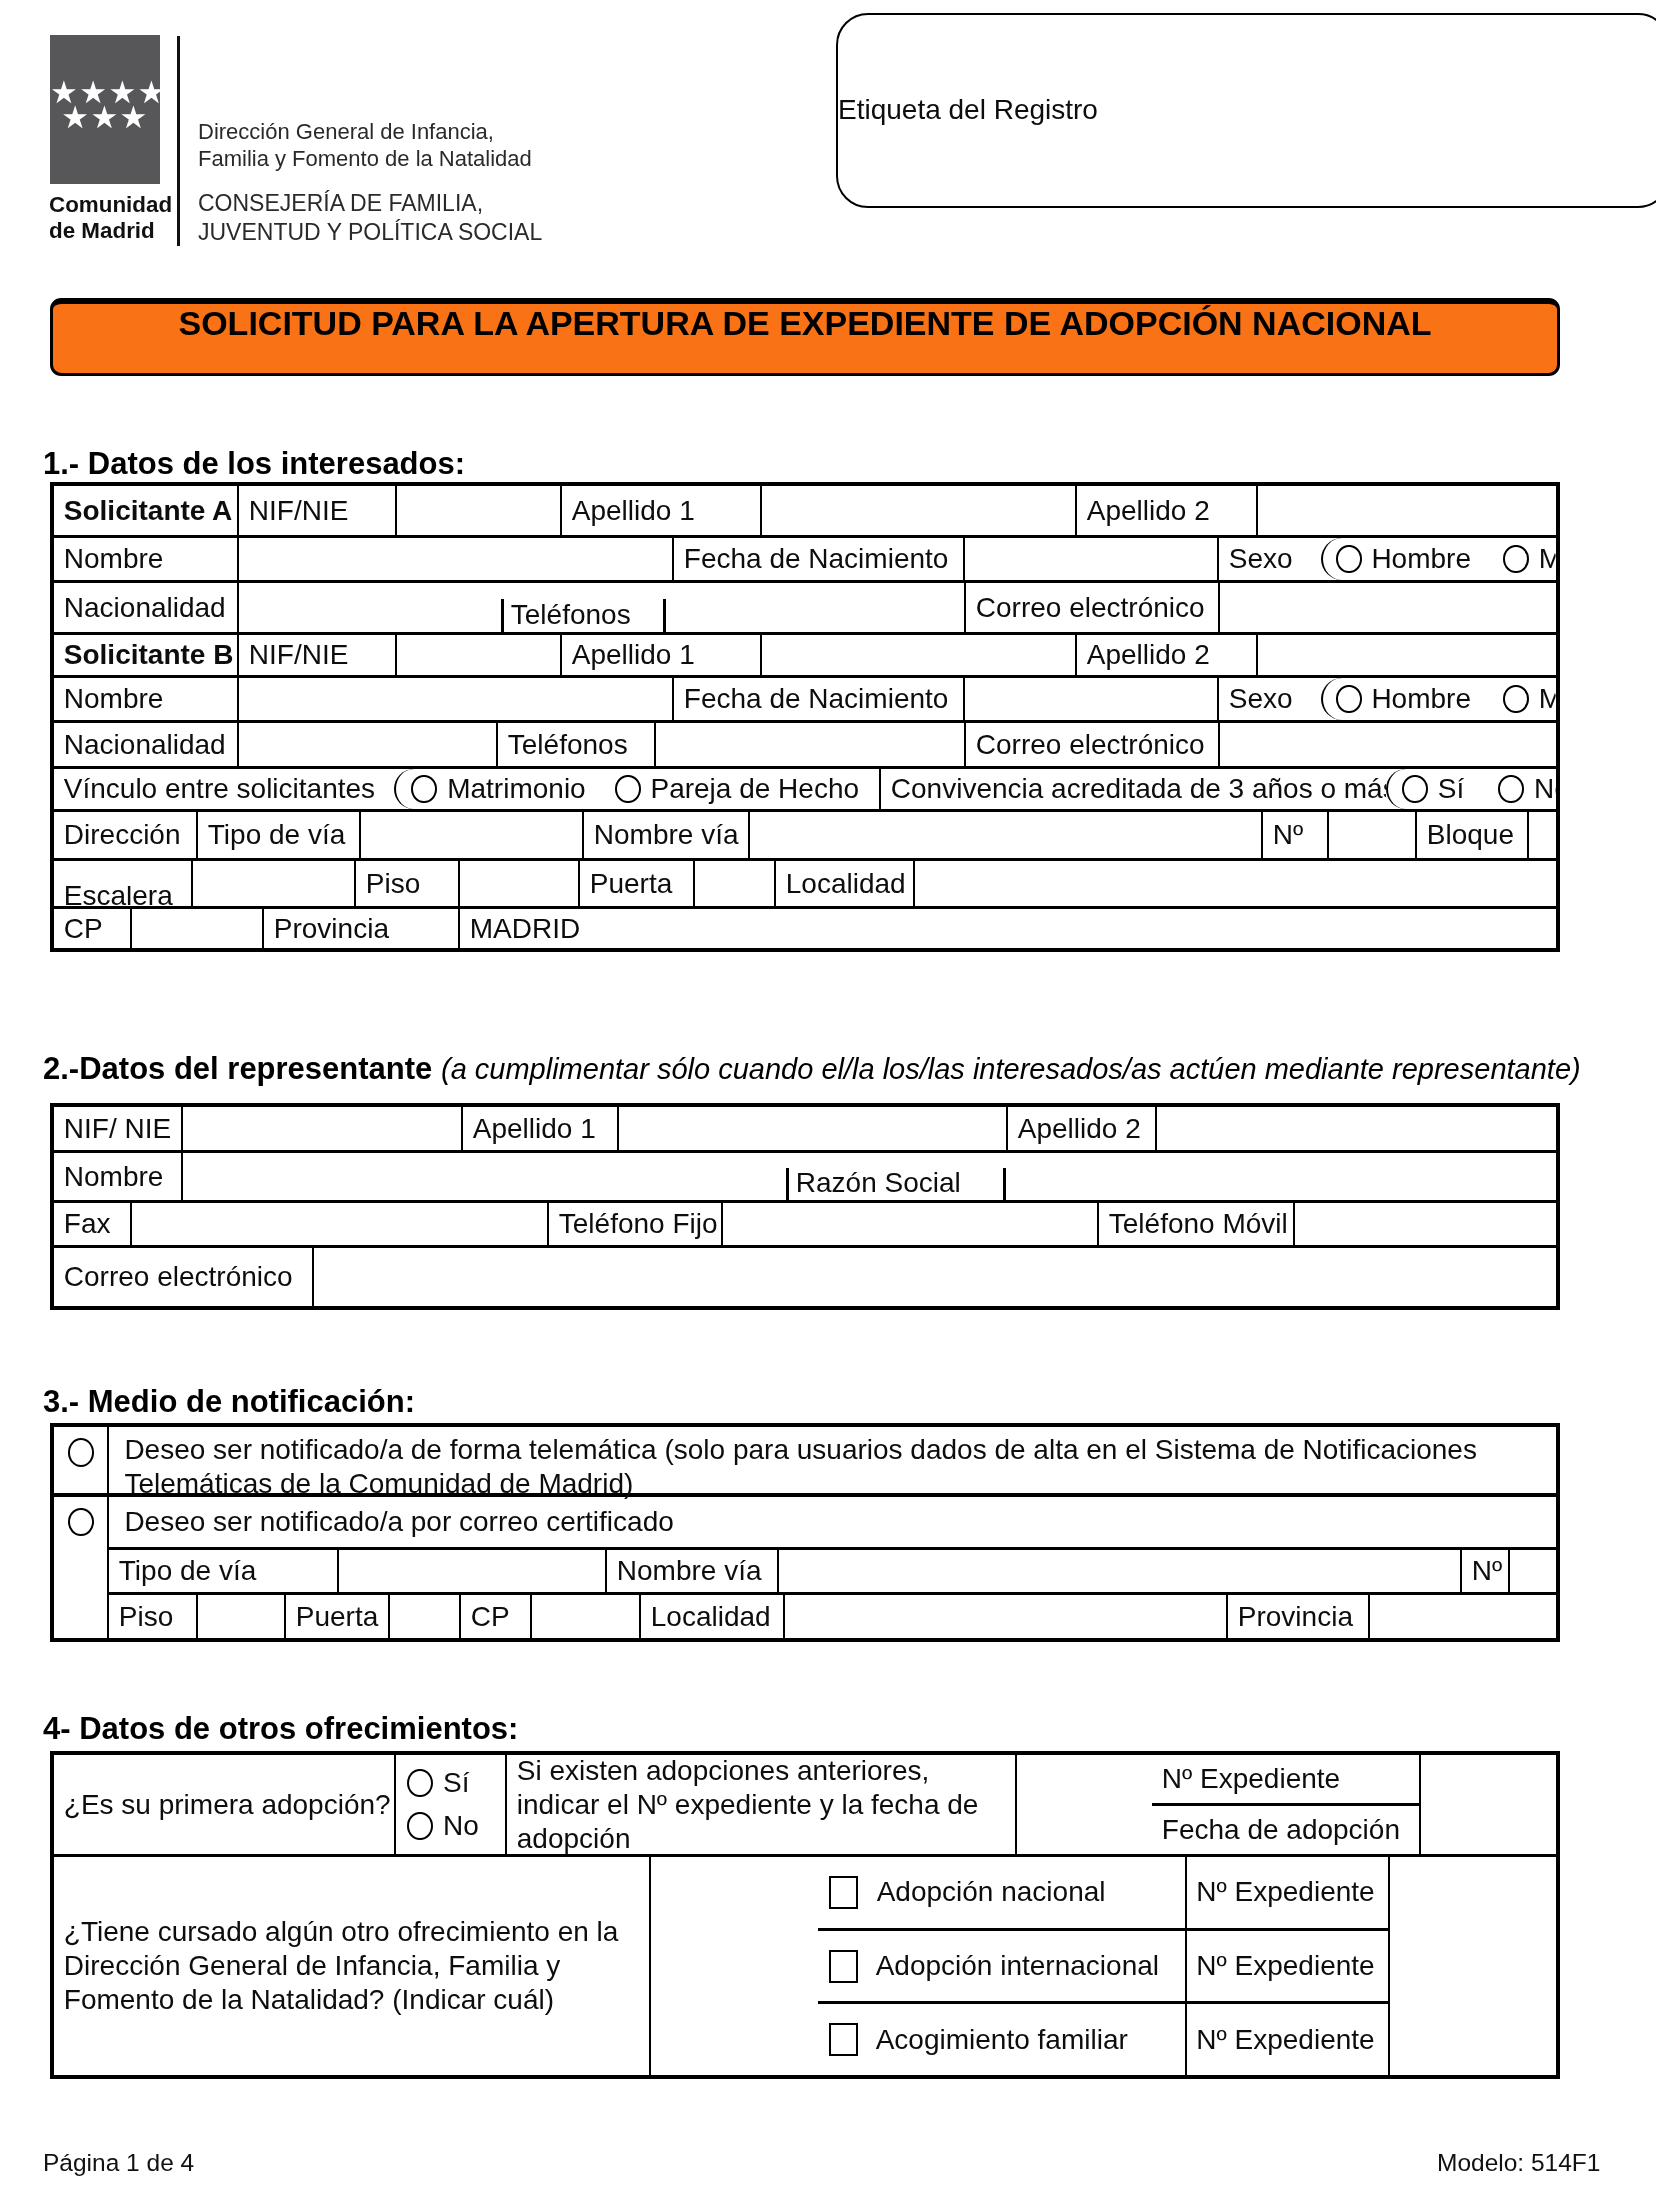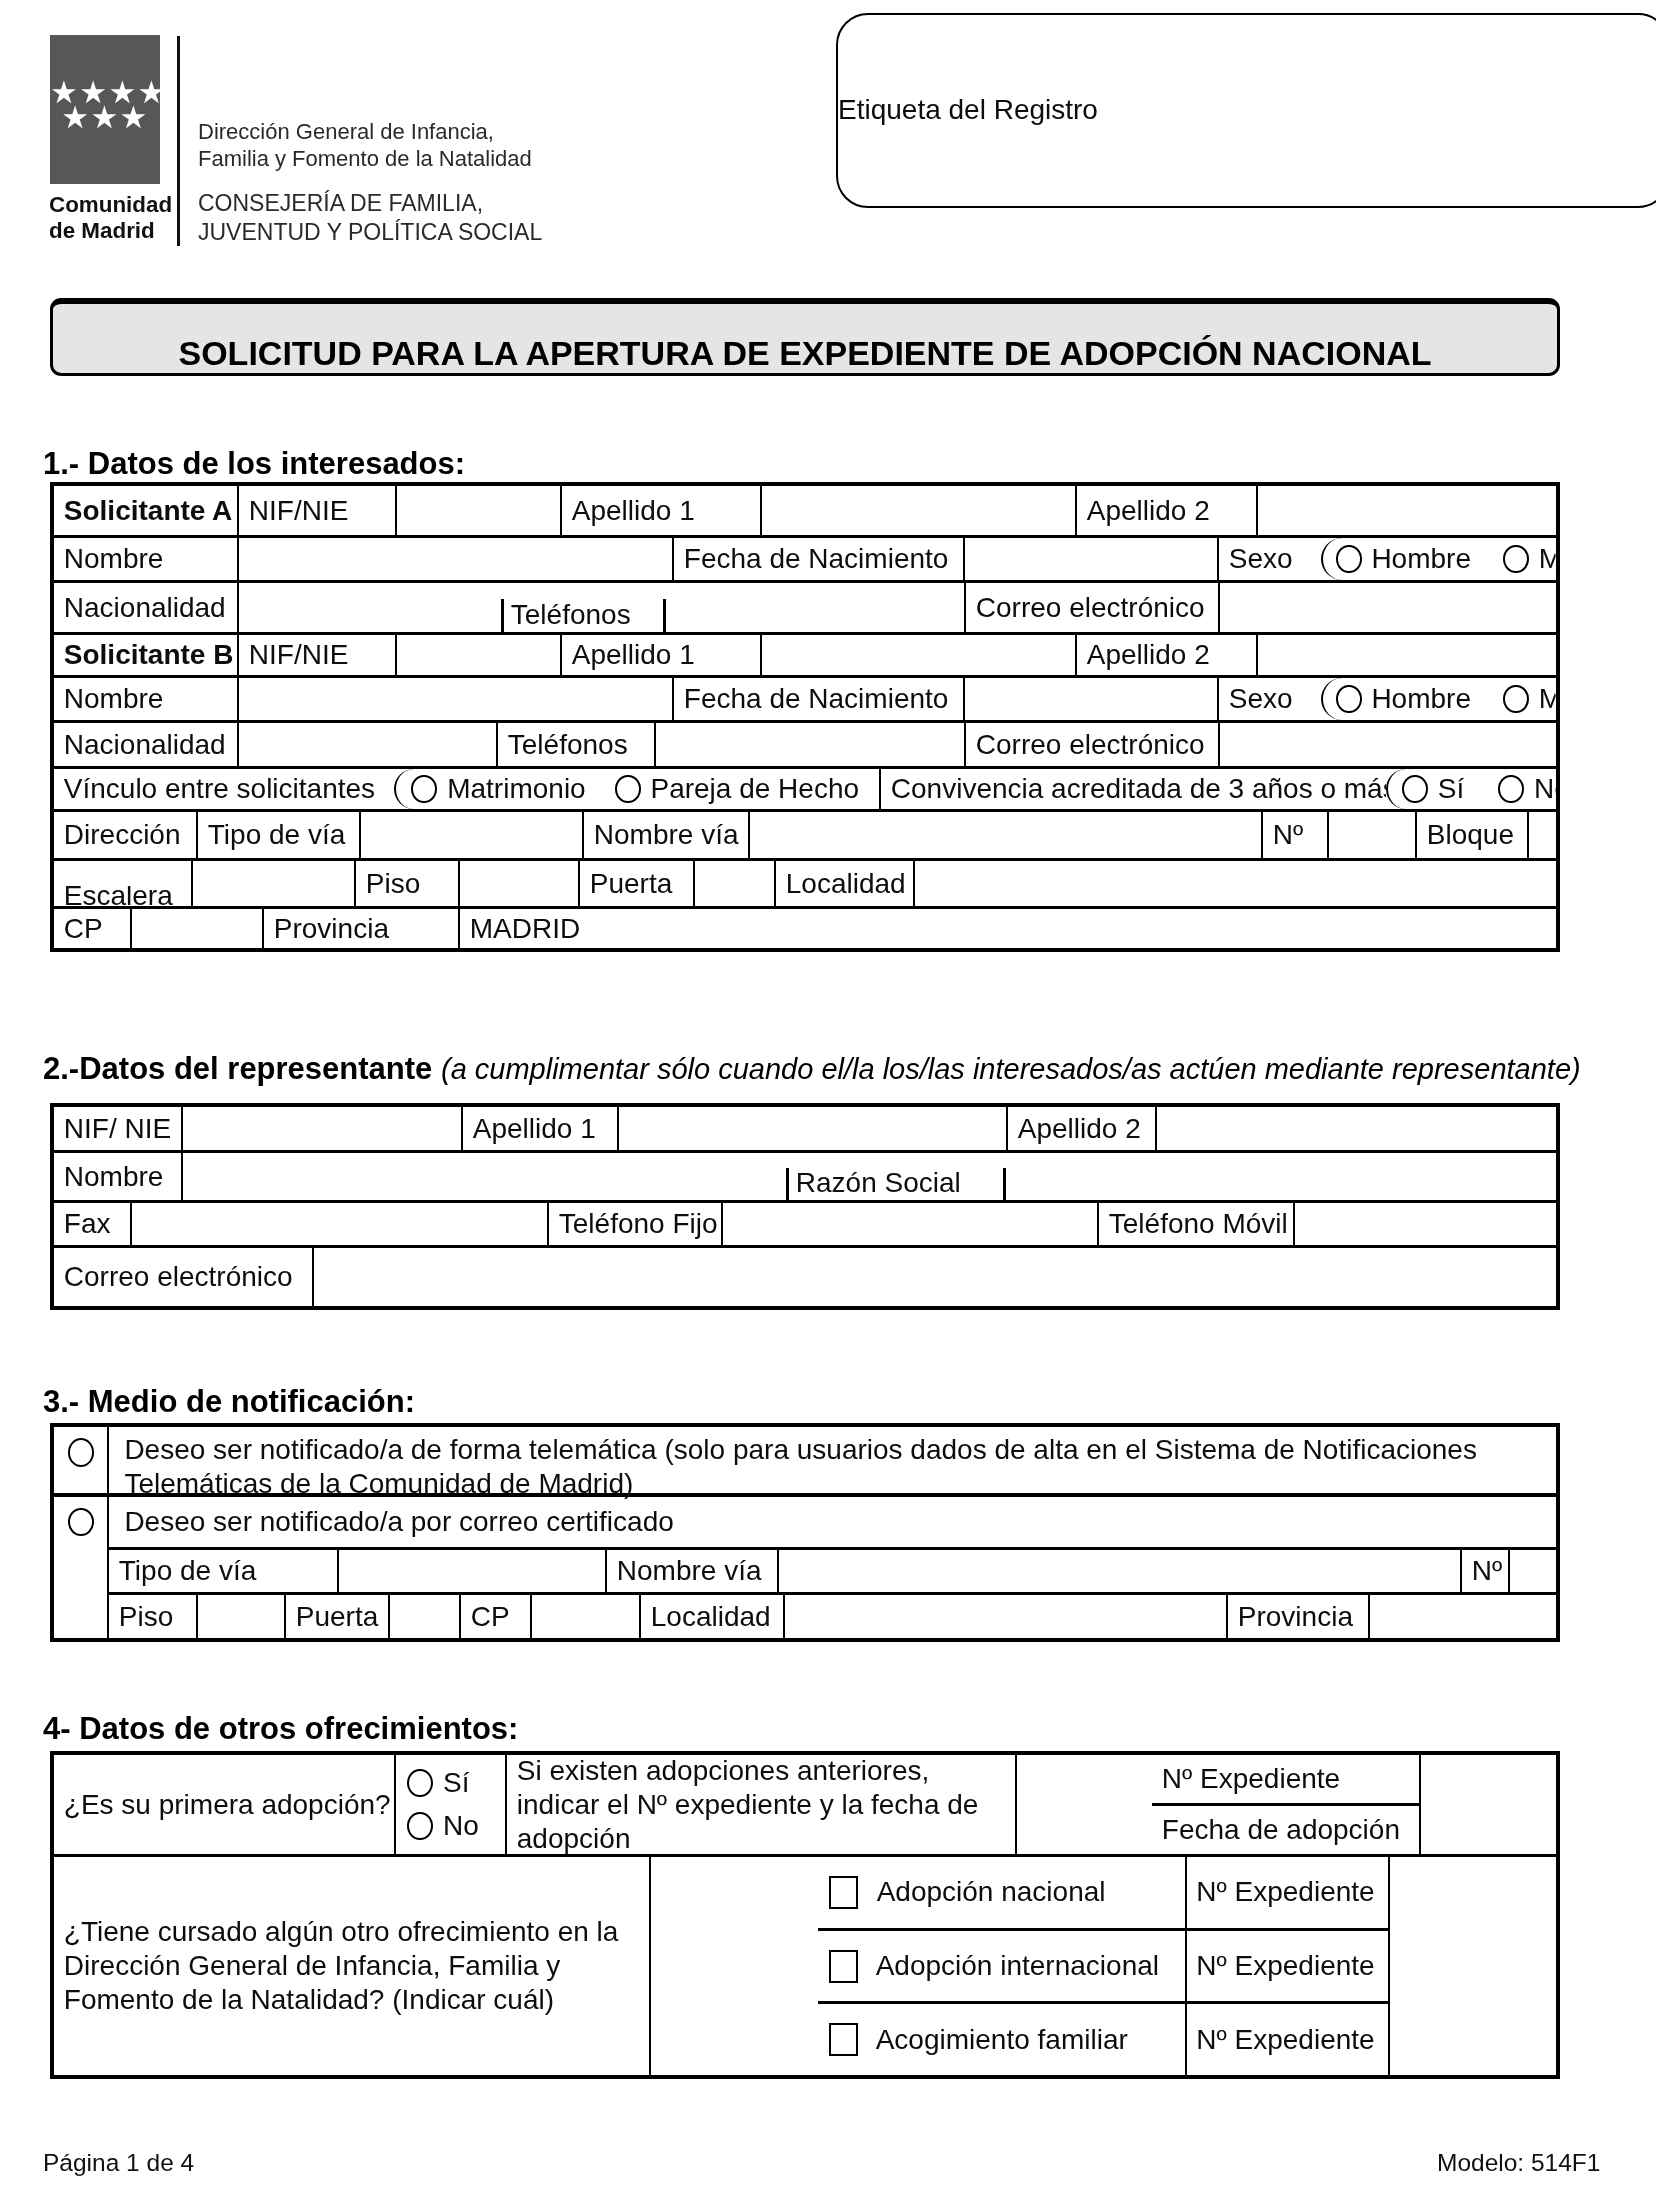--- a/index.html
+++ b/index.html
@@ -18,23 +18,23 @@
   .hdr-divider{left:177px;top:36px;width:2.8px;height:210px;background:#111;}
   .dept1{left:198px;top:118px;font-size:22px;line-height:27px;color:#2a2a2a;}
   .dept2{left:198px;top:189px;font-size:23px;line-height:29px;color:#2a2a2a;}
   .etiqueta{
     left:836px;top:12.6px;width:834px;height:195px;border:2.8px solid #000;border-radius:32px;
     display:flex;align-items:center;justify-content:flex-start;font-size:28px;background:#fff;
   }
 
   
   .titlebar{
-    left:50px;top:298px;width:1510px;height:78px;background:#e5e5e5;
+    left:50px;top:298px;width:1510px;height:78px;background:#f97316;
     border:3.5px solid #000;border-top-width:6.3px;border-radius:11.2px;
-    display:flex;align-items:flex-end;justify-content:center;
+    display:flex;align-items:flex-start;justify-content:center;
     font-size:34px;font-weight:bold;letter-spacing:0px;color:#000;
   }
 
   .heading{font-size:31px;font-weight:bold;color:#000;white-space:nowrap;}
   .heading .it{font-weight:normal;font-style:italic;font-size:29px;}
 
   
   .ftable{border:4.2px solid #000;background:#fff;}
   .trow{display:flex;box-sizing:border-box;}
   .bt5{border-top:3.5px solid #000;}

